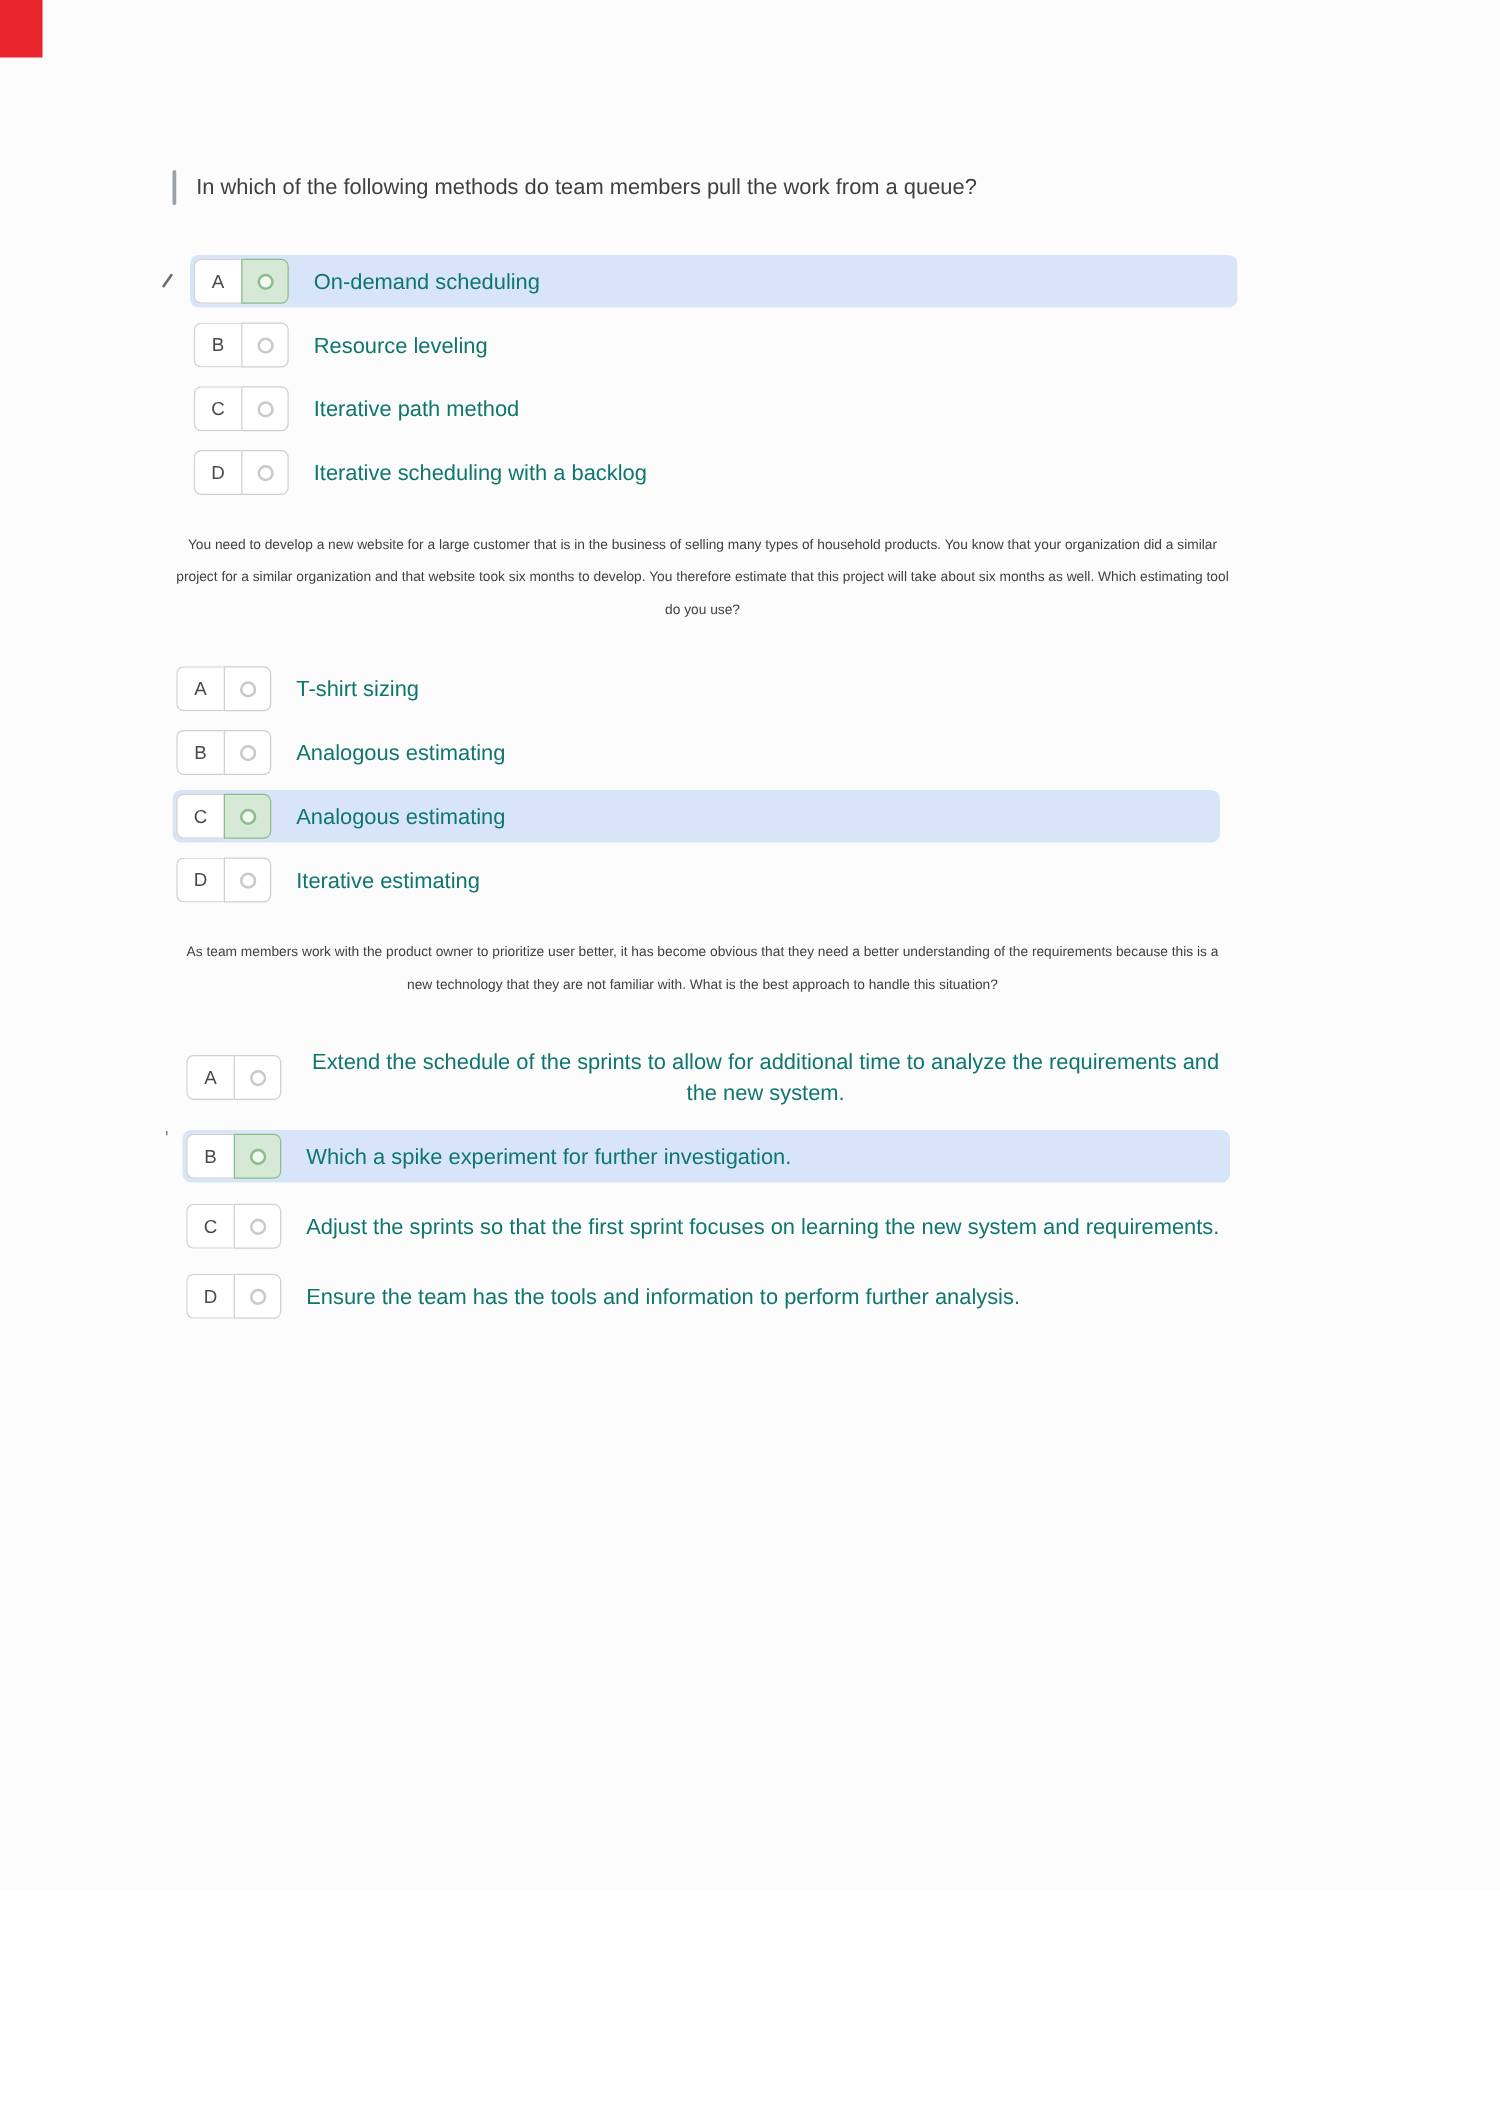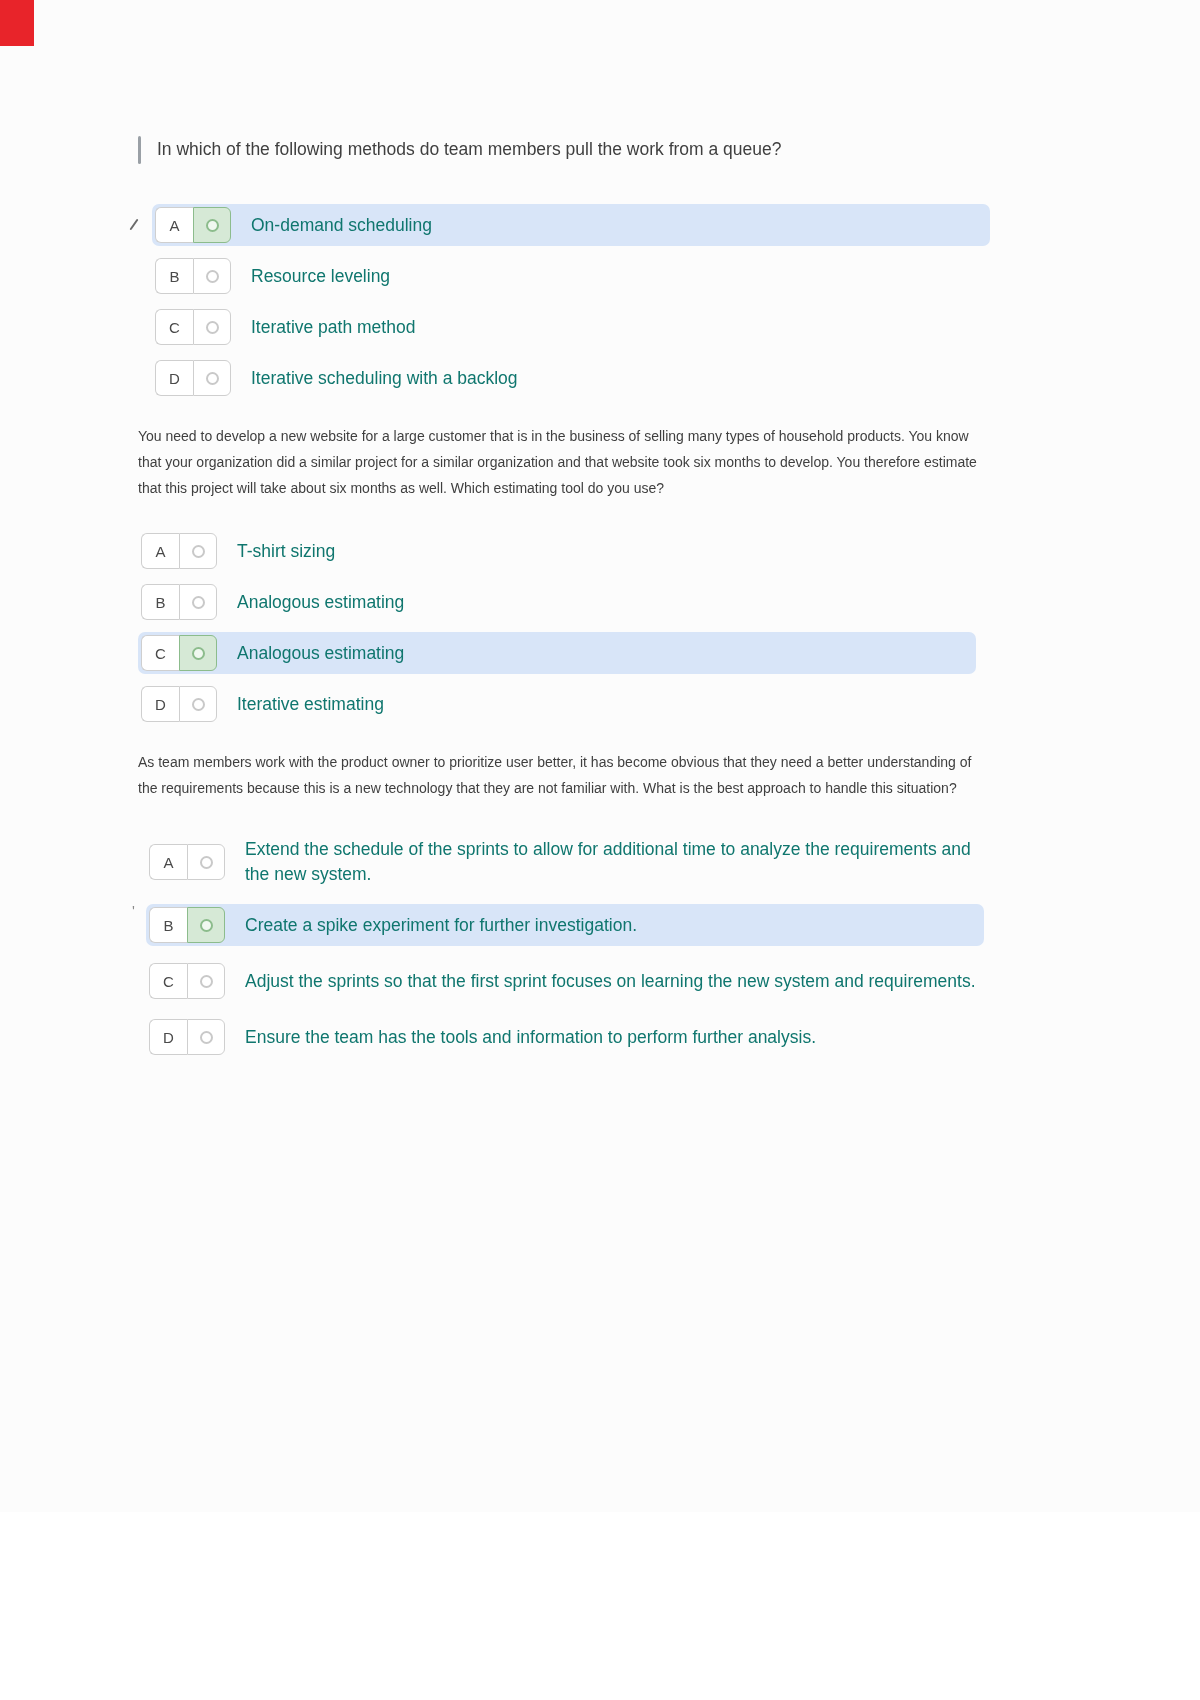--- a/index.html
+++ b/index.html
@@ -1,32 +1,32 @@
 <!DOCTYPE html>
 <html><head>
 <meta charset="utf-8">
 <style>
   * { box-sizing: border-box; }
   html,body { margin:0; padding:0; background:#ffffff; }
   body { font-family:"Liberation Sans", sans-serif; }
   .page {
     position:relative; width:1200px; height:1512px;
-    background:#fcfcfc; overflow:hidden;
+    background:#fcfcfc; overflow:hidden;text-align:center;
   }
   .corner-mark {
     position:absolute; left:0; top:0; width:34px; height:46px;
     background:#e8242a;
   }
   .content { position:absolute; left:138px; top:136px; width:848px; }
 
   .q-head { display:flex; gap:16px; margin-bottom:40px; }
   .caret-bar { flex:0 0 auto; width:3px; height:28px; background:#9aa0a6; border-radius:2px; }
   .question-text { color:#3f3f3f; font-size:17.5px; line-height:26px; }
 
-  .q-para { color:#3f3f3f; font-size:14px; line-height:26px; margin:0 0 29px 0; }
+  .q-para { color:#3f3f3f; font-size:11px; line-height:26px; margin:0 0 29px 0; }
 
   .options { margin:0 0 24px 0; }
   .option-row {
     position:relative; display:flex; align-items:center;
     padding:3px; margin-bottom:9px; border-radius:7px; width:838px;
   }
   .option-row.selected { background:#d8e5f8; }
 
   .control { display:flex; flex:0 0 auto; }
   .seg {
@@ -191,21 +191,21 @@
           </div>
 
           <div class="option-row selected">
             <span class="quote-mark">'</span>
             <div class="control">
               <div class="seg letter">B</div>
               <div class="seg radio">
                 <span class="circle"></span>
               </div>
             </div>
-            <div class="option-label">Create a spike experiment for further investigation.</div>
+            <div class="option-label">Which a spike experiment for further investigation.</div>
           </div>
 
           <div class="option-row">
             <div class="control">
               <div class="seg letter">C</div>
               <div class="seg radio">
                 <span class="circle"></span>
               </div>
             </div>
             <div class="option-label">Adjust the sprints so that the first sprint focuses on learning the new system and requirements.</div>

